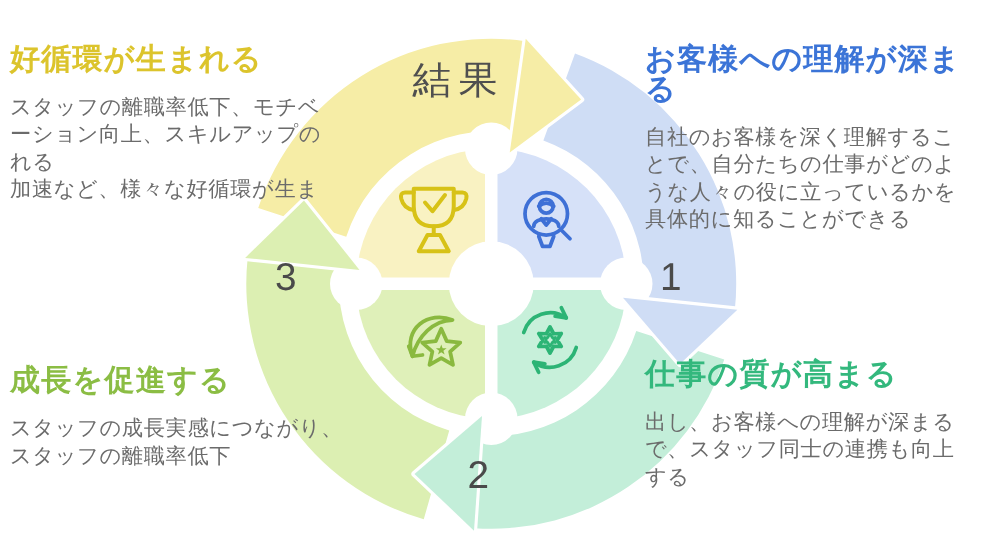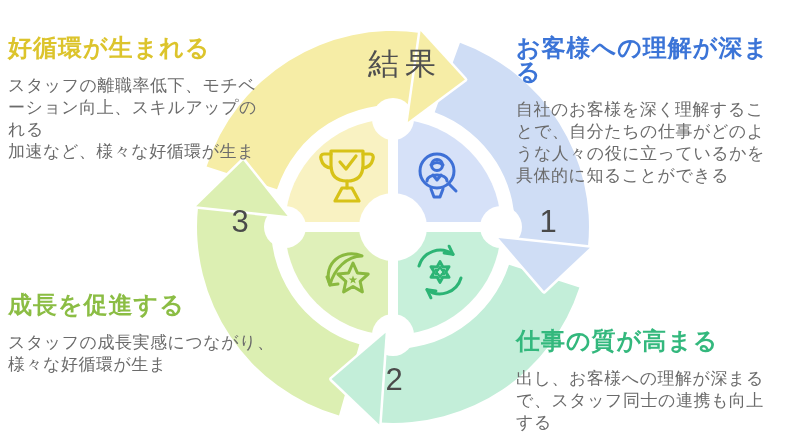--- a/index.html
+++ b/index.html
@@ -13,21 +13,21 @@
   }
   .callout .body{font-size:17px;line-height:22px;color:#6b6b6b;letter-spacing:0.5px;}
   .callout .body div{white-space:nowrap;}
   .align-right{}
   .h-yellow{color:#dcc42c;}
   .h-blue{color:#3b74d7;}
   .h-green{color:#8bbd44;}
   .h-teal{color:#33b87d;}
   .cycle-svg{position:absolute;left:188px;top:22px;}
   .overlay-label{
-    position:absolute;color:#4a4a4a;font-size:31px;line-height:34px;text-align:center;
+    position:absolute;color:#4a4a4a;font-size:31px;line-height:34px;text-align:left;
   }
   .lbl-result{left:330px;top:47px;width:150px;letter-spacing:6px;color:#4f4f4f;}
   .lbl-1{left:528px;top:205px;width:40px;}
   .lbl-2{left:374px;top:363px;width:40px;}
   .lbl-3{left:220px;top:205px;width:40px;}
 </style>
 </head>
 <body>
 
 <div class="stage">
@@ -113,25 +113,25 @@
       <div>とで、自分たちの仕事がどのよ</div>
       <div>うな人々の役に立っているかを</div>
       <div>具体的に知ることができる</div>
     </div>
   </div>
 
   <div class="callout" style="left:8px;top:293px;width:260px;">
     <h2 class="h-green">成長を促進する</h2>
     <div class="body">
       <div>スタッフの成長実感につながり、</div>
-      <div>様々な好循環が生ま</div>
+      <div>スタッフの離職率低下</div>
     </div>
   </div>
 
-  <div class="callout align-right" style="right:22px;top:288px;width:260px;margin-top:41px;">
+  <div class="callout align-right" style="right:22px;top:288px;width:260px;">
     <h2 class="h-teal">仕事の質が高まる</h2>
     <div class="body">
       <div>出し、お客様への理解が深まる</div>
       <div>で、スタッフ同士の連携も向上</div>
       <div>する</div>
     </div>
   </div>
 
 </div>
 

